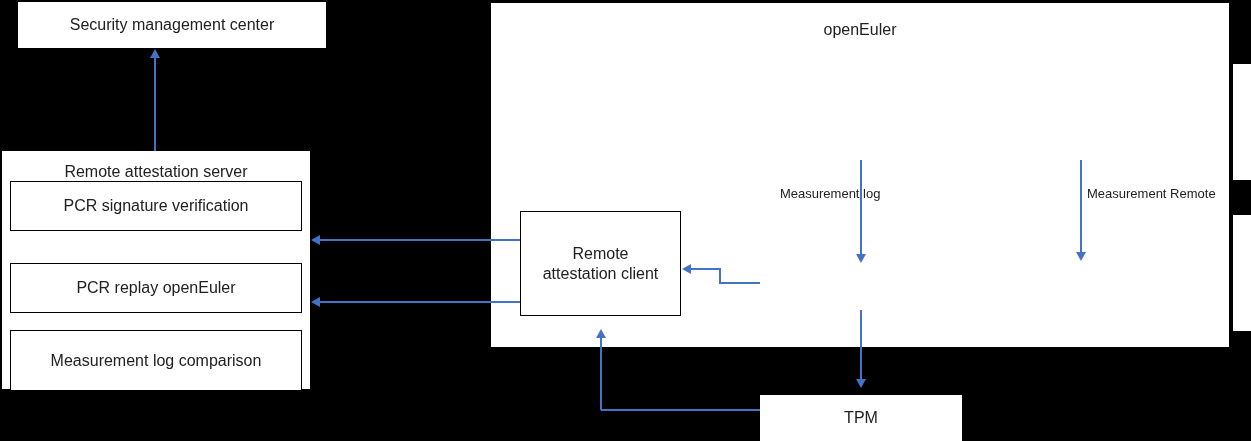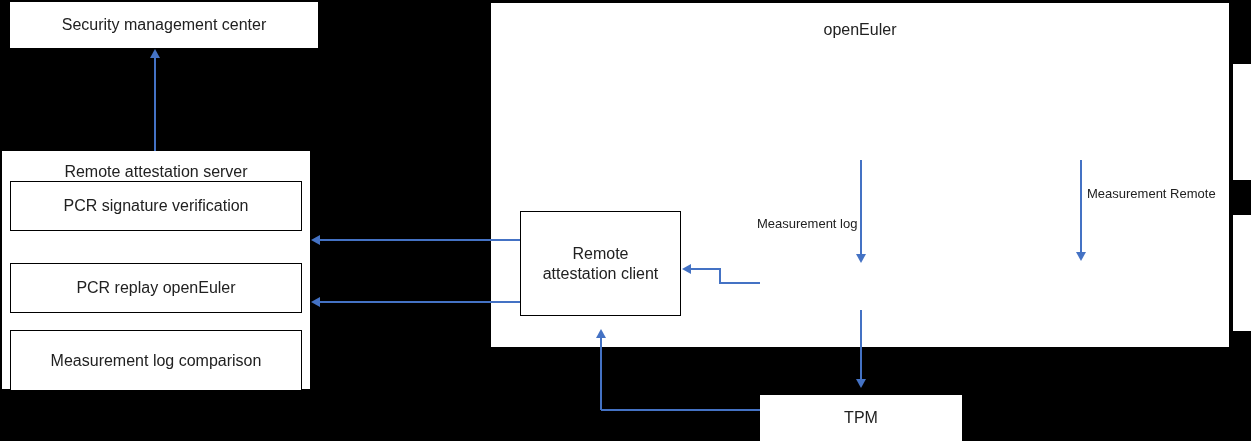--- a/index.html
+++ b/index.html
@@ -10,21 +10,21 @@
     color: var(--text, #212121);
     overflow:hidden;
   }
   .box { position:absolute; background: var(--box-bg, #fff); box-sizing:border-box; }
   .bordered { border:1.5px solid var(--line, #000); }
   .center-text { display:flex; align-items:center; justify-content:center; text-align:center; }
   .fs16 { font-size:16px; line-height:1.25; }
   .box-title { position:absolute; left:0; right:0; text-align:center;margin-top:8px; }
 
   
-  #smc      { left:10px;   top:2px;   width:308px; height:46px; }
+  #smc      { left:18px;   top:2px;   width:308px; height:46px; }
   #server   { left:2px;   top:151px; width:308px; height:238px; }
   #server .box-title { top:3px; }
   #srv-b1   { left:8px;  top:30px;  width:292px; height:50px; }
   #srv-b2   { left:8px;  top:112px; width:292px; height:50px; }
   #srv-b3   { left:8px;  top:179px; width:292px; height:61px; }
   #srv-b1,#srv-b2,#srv-b3 { position:absolute; background:var(--box-bg,#fff); box-sizing:border-box; }
 
   #openeuler { left:490px; top:2px; width:740px; height:346px; }
   #openeuler .box-title { top:9px; }
 
@@ -32,21 +32,21 @@
 
   #swpkg    { left:741px; top:60px;  width:464px; height:118px; }
   #swpkg .box-title { top:9px; }
 
   #kernel   { left:741px; top:211px; width:460px; height:118px; }
   #kernel .box-title { top:10px; }
 
   #tpm      { left:760px; top:387px; width:202px; height:46px;margin-top:8px; }
 
   .edge-label { position:absolute; font-size:13px; color:var(--text,#212121); background:var(--box-bg,#fff); white-space:nowrap; }
-  #lbl-mlog    { left:757px; top:186px;margin-top:30px; }
+  #lbl-mlog    { left:780px; top:186px; }
   #lbl-mimport { left:1087px; top:186px; }
 
   
   .line { position:absolute; background: var(--arrow, #4472c4); }
   .arrow { position:absolute; width:0; height:0; border:5px solid transparent; }
   .arrow.up    { border-top:none;    border-bottom:9px solid var(--arrow,#4472c4); }
   .arrow.down  { border-bottom:none; border-top:9px solid var(--arrow,#4472c4); }
   .arrow.left  { border-left:none;   border-right:9px solid var(--arrow,#4472c4); }
 
   #a1-line { left:154px; top:57px;  width:2px;  height:94px; }

